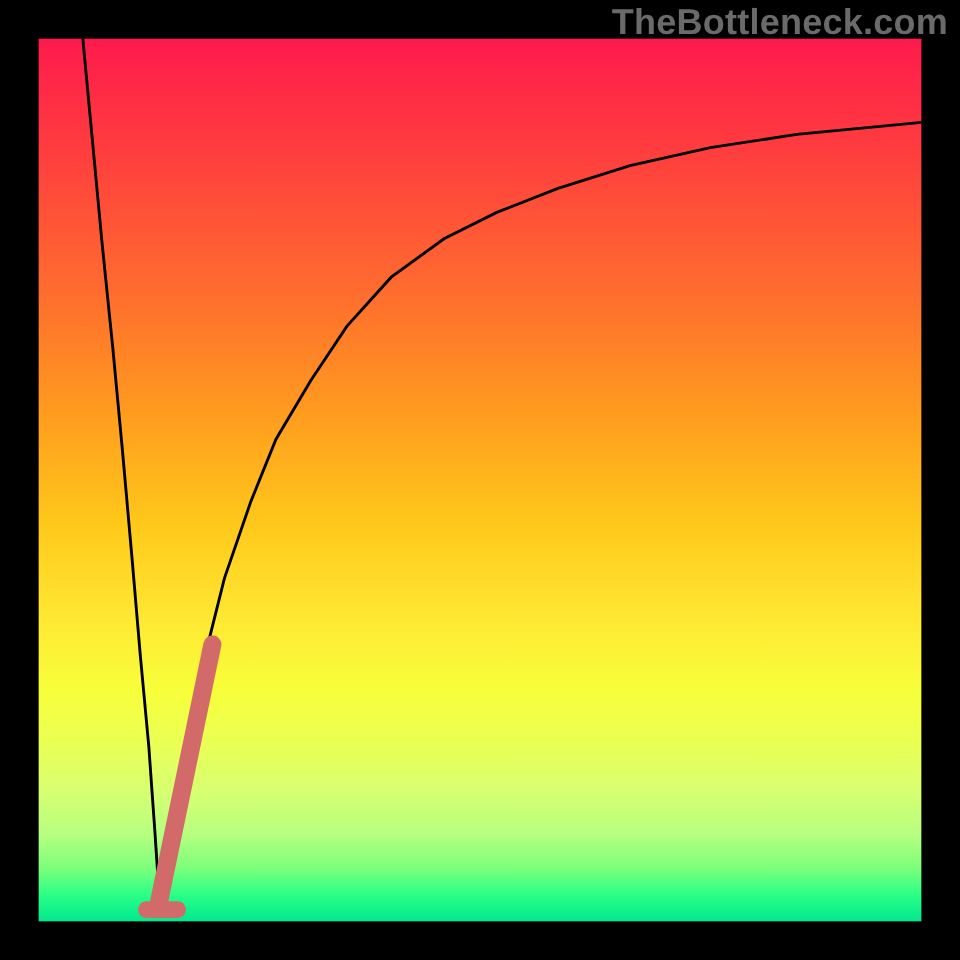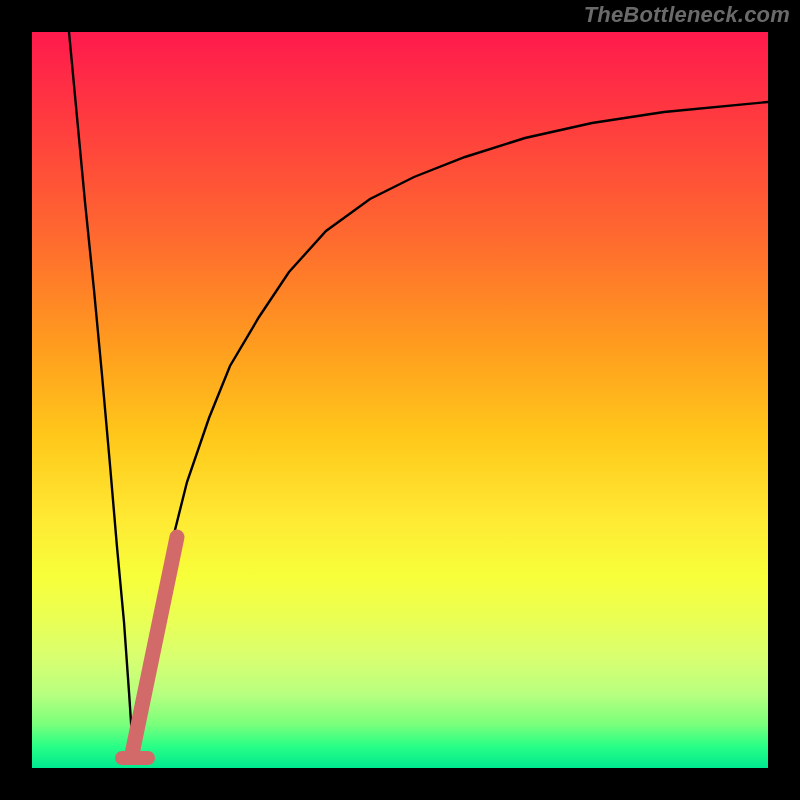--- a/index.html
+++ b/index.html
@@ -47,26 +47,25 @@
   }
   svg.curves {
     position: absolute;
     inset: 0;
   }
   .watermark {
     position: absolute;
     top: 2px;
     right: 10px;
     font-family: Arial, Helvetica, sans-serif;
-    font-size: 22px;
+    font-size: 30px;
     font-weight: 600;
     color: #6a6a6a;
     letter-spacing: 0.2px;
     user-select: none;
-    font-style: italic;
   }
 </style>
 </head>
 <body>
 
 <div class="frame">
   <div class="plot">
     <div class="gradient"></div>
 
     <svg class="curves" viewBox="0 0 736 736" preserveAspectRatio="none">

